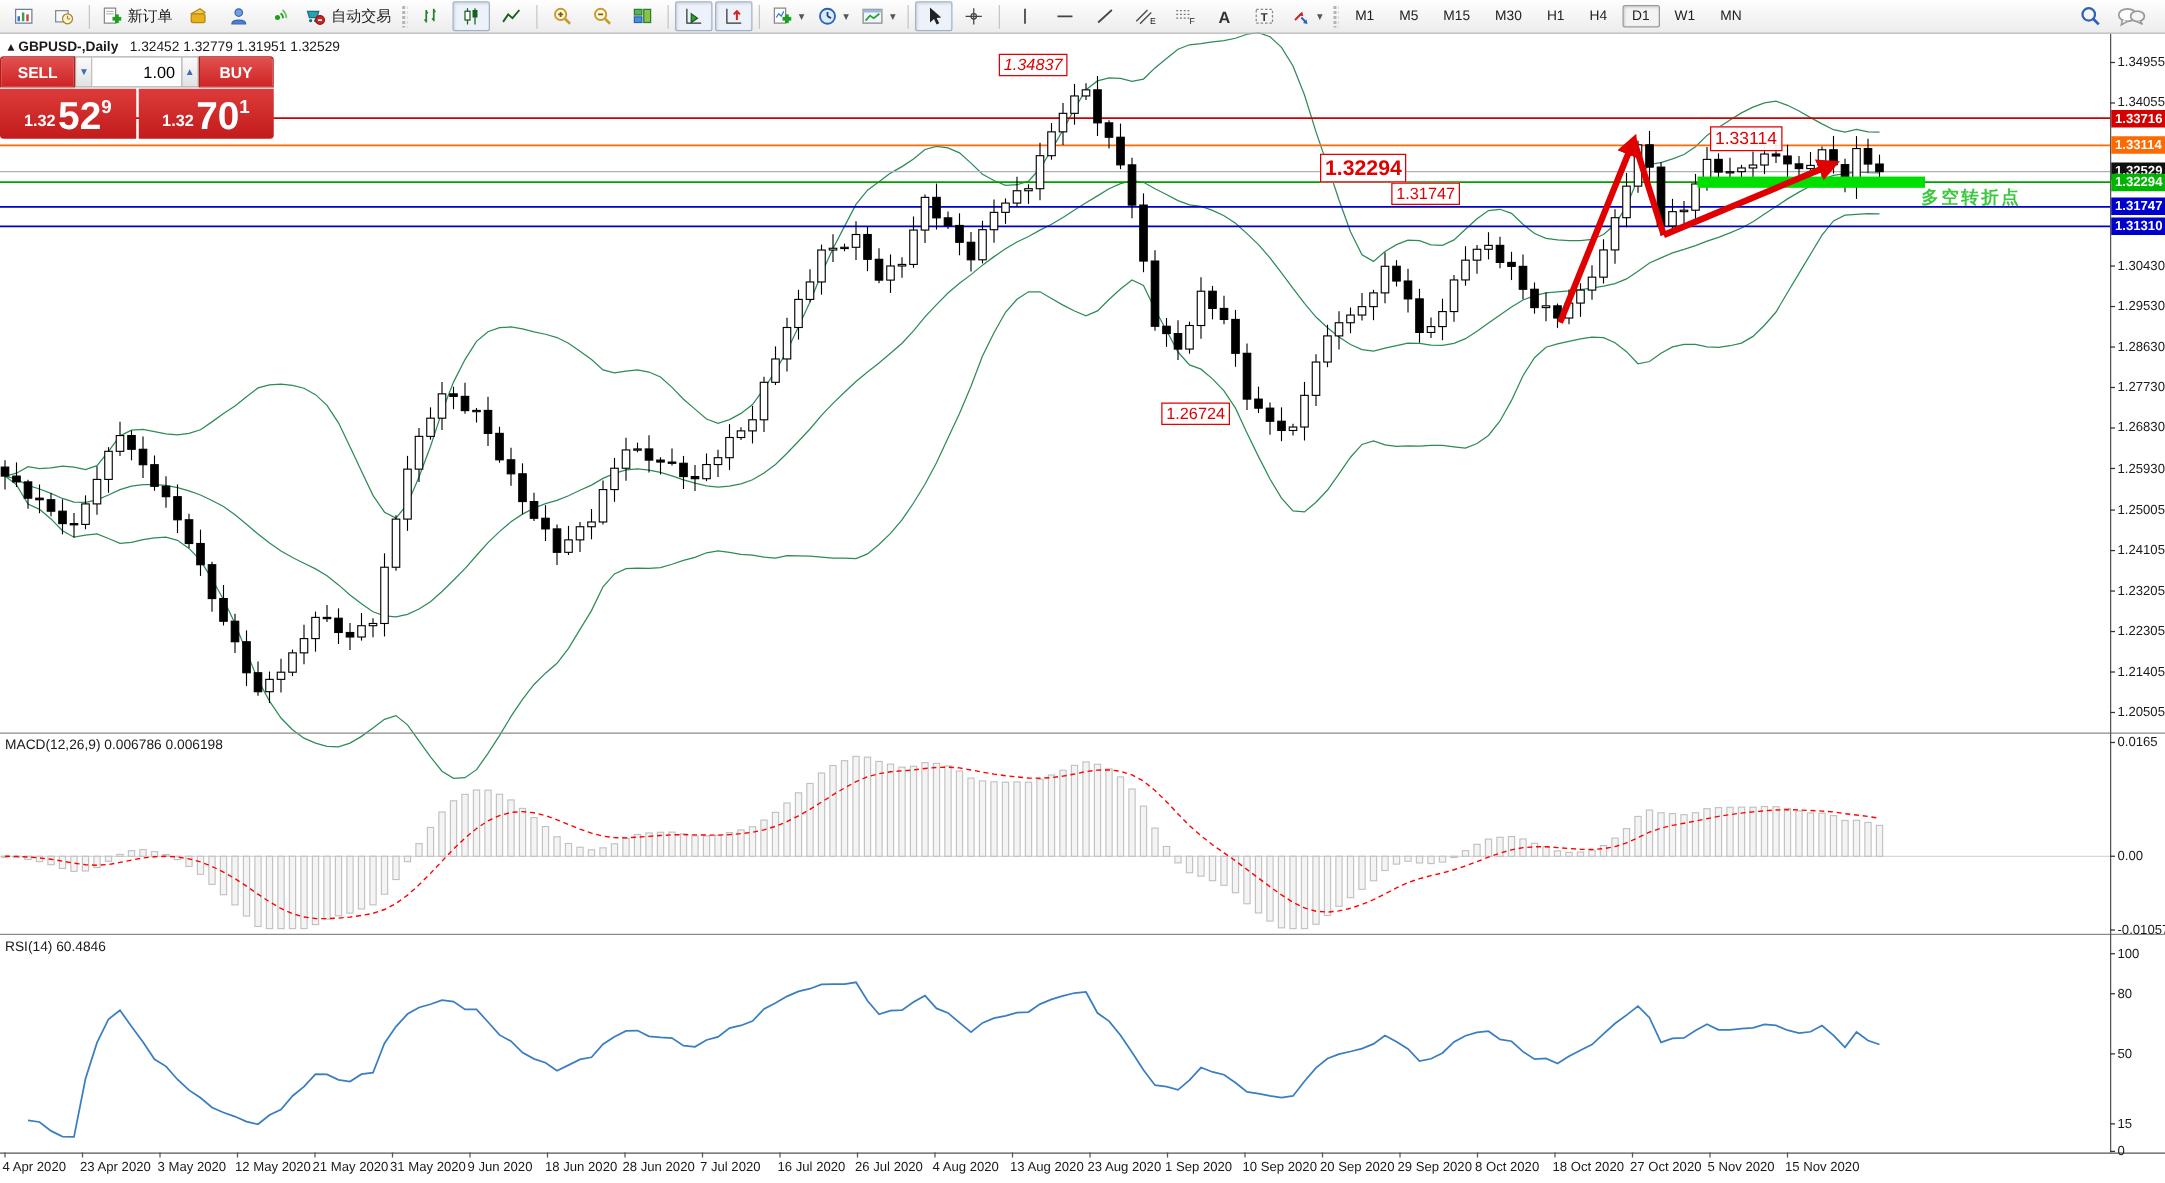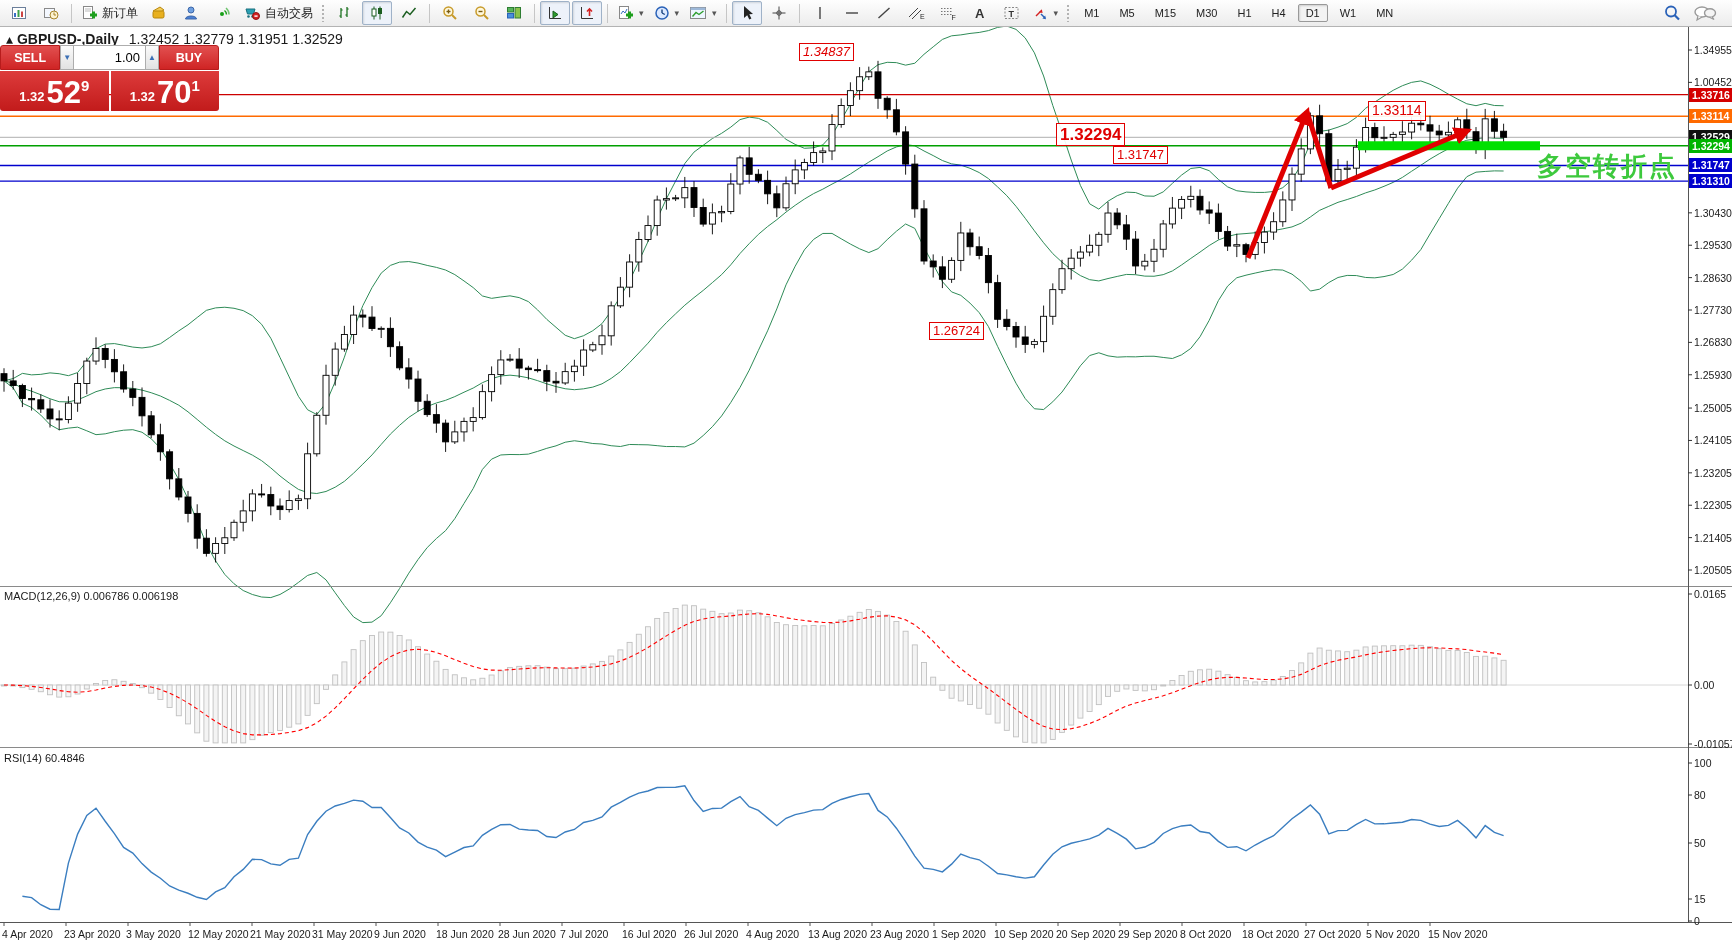--- a/index.html
+++ b/index.html
@@ -17,21 +17,21 @@
   .tb-sep{width:1px;height:19px;background:#c6c6c6;margin:0 4px;}
   .tb-handle{width:5px;height:18px;margin:0 3px;
              background-image:radial-gradient(#b3b3b3 40%,transparent 42%);background-size:4px 4px;}
   .tb-label{font-size:12px;color:#222;}
   .dd-arrow{font-size:9px;color:#555;margin-left:1px;}
   .tf-btn{font-size:11px;color:#222;padding:2px 7px;margin:0 2px;border:1px solid transparent;border-radius:2px;}
   .tf-btn.active{background:#f3f3f3;border-color:#999;box-shadow:inset 1px 1px 2px rgba(0,0,0,.15);}
   .tb-right{margin-left:auto;display:flex;align-items:center;padding-right:10px;}
   
   #overlay{position:absolute;top:0;left:0;width:1732px;height:946px;z-index:3;pointer-events:none;}
-  .symbol-title{position:absolute;left:6px;top:31px;font-size:14px;font-weight:bold;color:#1a1a1a;}
+  .symbol-title{position:absolute;left:6px;top:31px;font-size:11px;font-weight:bold;color:#1a1a1a;}
   .axis-label{position:absolute;left:1694px;transform:translateY(-50%);font-size:10.5px;color:#1a1a1a;white-space:nowrap;}
   .axis-badge{position:absolute;left:1689px;transform:translateY(-50%);font-size:10.5px;font-weight:bold;
               color:#fff;padding:1px 3px;white-space:nowrap;text-align:right;}
   .pane-label{position:absolute;font-size:11px;color:#1a1a1a;white-space:nowrap;}
   .date-label{position:absolute;top:928px;font-size:10.5px;color:#1a1a1a;white-space:nowrap;}
   .callout{position:absolute;border:1px solid #e00000;color:#e00000;background:rgba(255,255,255,.92);
            padding:0 3px;line-height:1.25;white-space:nowrap;}
   .annotation{position:absolute;font-weight:bold;letter-spacing:2px;white-space:nowrap;}
   
   .trade-widget{position:absolute;left:0;top:45px;width:219px;z-index:5;font-family:"Liberation Sans",sans-serif;}
@@ -875,21 +875,21 @@
     <span>GBPUSD-,Daily</span>
     <span style="font-weight:normal;margin-left:6px;">1.32452 1.32779 1.31951 1.32529</span>
   </div>
   <div class="pane-label" style="left:4px;top:590px;">
     <span>MACD(12,26,9)</span> <span>0.006786 0.006198</span>
   </div>
   <div class="pane-label" style="left:4px;top:752px;">
     <span>RSI(14)</span> <span>60.4846</span>
   </div>
 <div class="axis-label" style="top: 50px;">1.34955</div>
-    <div class="axis-label" style="top: 82.3875px;">1.00452</div>
+    <div class="axis-label" style="top: 82.3875px;">1.34055</div>
     <div class="axis-label" style="top: 212.837px;">1.30430</div>
     <div class="axis-label" style="top: 245.225px;">1.29530</div>
     <div class="axis-label" style="top: 277.612px;">1.28630</div>
     <div class="axis-label" style="top: 310px;">1.27730</div>
     <div class="axis-label" style="top: 342.388px;">1.26830</div>
     <div class="axis-label" style="top: 374.775px;">1.25930</div>
     <div class="axis-label" style="top: 408.062px;">1.25005</div>
     <div class="axis-label" style="top: 440.45px;">1.24105</div>
     <div class="axis-label" style="top: 472.837px;">1.23205</div>
     <div class="axis-label" style="top: 505.225px;">1.22305</div>
@@ -931,21 +931,21 @@
     <div class="date-label" style="left: 1180px;">8 Oct 2020</div>
     <div class="date-label" style="left: 1242px;">18 Oct 2020</div>
     <div class="date-label" style="left: 1304px;">27 Oct 2020</div>
     <div class="date-label" style="left: 1366px;">5 Nov 2020</div>
     <div class="date-label" style="left: 1428px;">15 Nov 2020</div>
     <div class="callout" style="left: 799px; top: 43px; font-size: 13px; font-weight: normal; font-style: italic;">1.34837</div>
     <div class="callout" style="left: 1368px; top: 101px; font-size: 14px; font-weight: normal;">1.33114</div>
     <div class="callout" style="left: 1056px; top: 123px; font-size: 17px; font-weight: bold;">1.32294</div>
     <div class="callout" style="left: 1113px; top: 146px; font-size: 13px; font-weight: normal;">1.31747</div>
     <div class="callout" style="left: 929px; top: 322px; font-size: 13px; font-weight: normal;">1.26724</div>
-    <div class="annotation" style="left: 1537px; top: 149px; font-size: 26px; color: rgb(61, 201, 61);">多空转折点</div>
+    <div class="annotation" style="left: 1537px; top: 149px; font-size: 14px; color: rgb(61, 201, 61);">多空转折点</div>
   </div>
 
 <div class="trade-widget">
   <div class="tw-row1">
     <div class="tw-btn sell">SELL</div>
     <div class="tw-spin">▼</div>
     <input class="tw-vol" value="1.00" style="">
     <div class="tw-spin">▲</div>
     <div class="tw-btn buy">BUY</div>
   </div>

